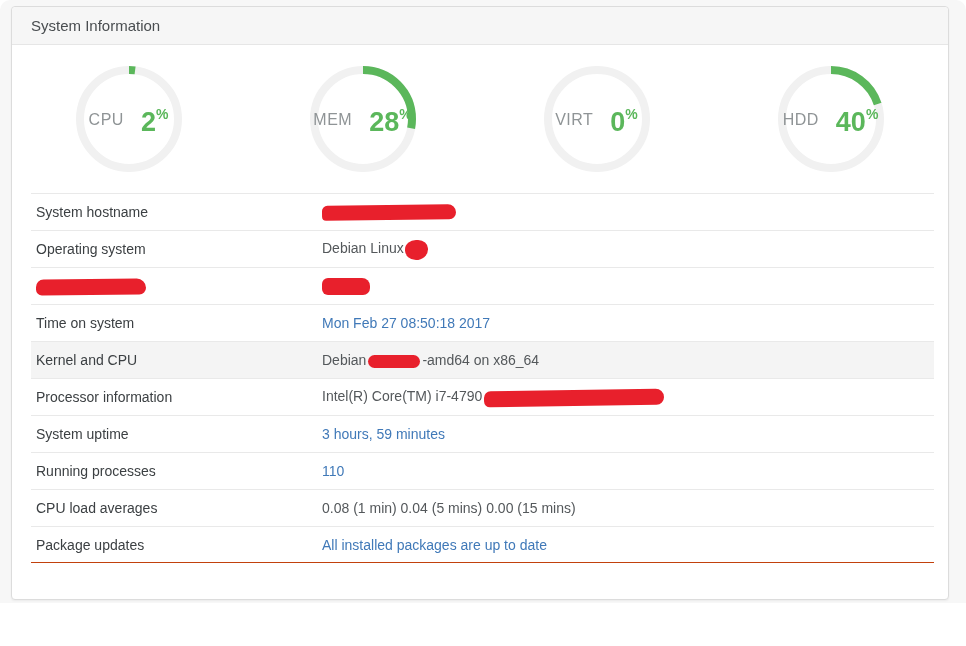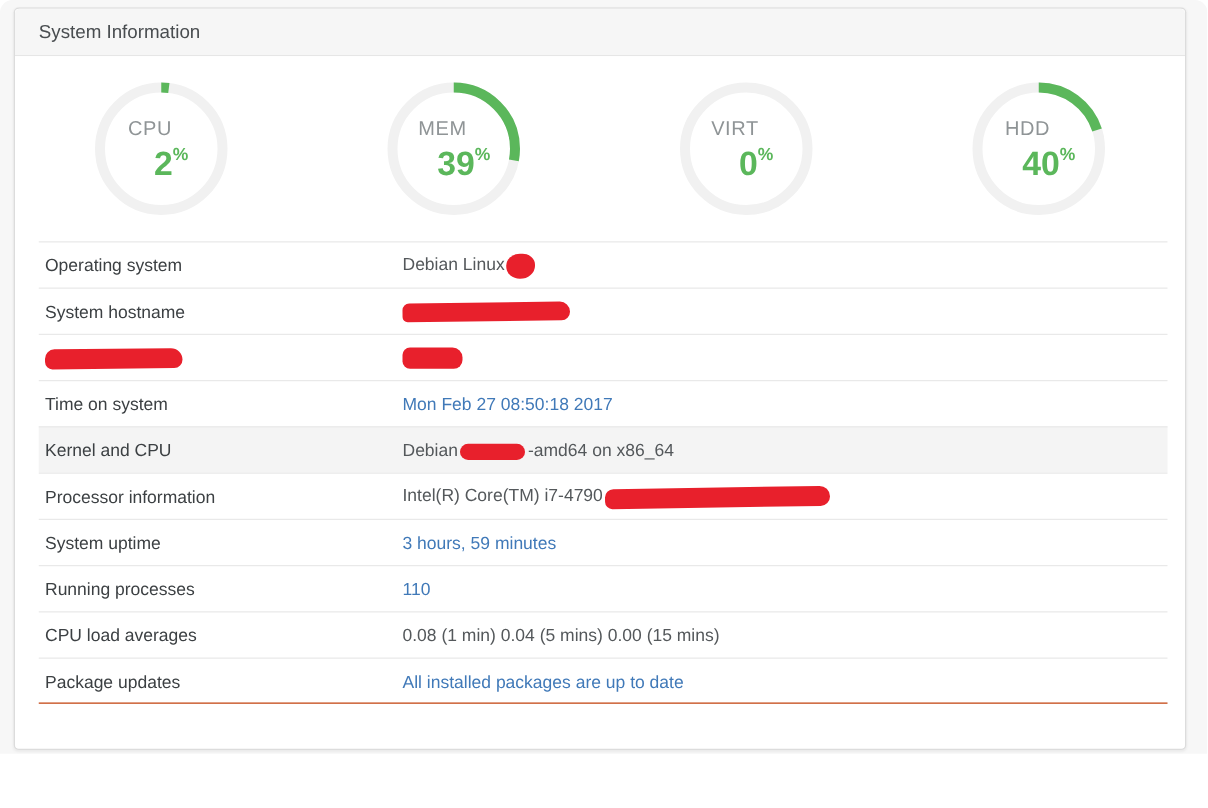--- a/index.html
+++ b/index.html
@@ -23,21 +23,21 @@
   }
 
   
   .gauges{height:148px; display:flex; align-items:center;}
   .gauge-cell{flex:1; display:flex; justify-content:center;}
   .gauge{position:relative; width:110px; height:110px;}
   .gauge svg{display:block;}
   .gauge .ring{fill:none; stroke:var(--ring); stroke-width:8;}
   .gauge .arc{fill:none; stroke:var(--green); stroke-width:8;}
   .gauge-text{
-    position:absolute; inset:0; display:flex; flex-direction:column;
+    position:absolute; inset:0; display:flex; flex-direction:row;
     align-items:center; justify-content:center;
   }
   .gauge-label{font-size:16px; color:#8f9496; letter-spacing:.5px; transform:translateX(-9px); line-height:17px;}
   .gauge-num{font-size:27px; font-weight:bold; color:var(--green); transform:translateX(8px); line-height:26px;}
   .gauge-num sup{font-size:14px; font-weight:bold; position:relative; top:-2px;}
 
   
   .info-table{margin:0 14px 0 19px;}
   .row{
     display:flex; align-items:center; height:37px;
@@ -81,21 +81,21 @@
         </div>
       </div>
       <div class="gauge-cell">
         <div class="gauge">
           <svg width="110" height="110" viewBox="0 0 110 110">
             <circle class="ring" cx="55" cy="55" r="49"></circle>
             <circle class="arc" cx="55" cy="55" r="49" transform="rotate(-90 55 55)" stroke-dasharray="86.20530241450392 307.8760800517997"></circle>
           </svg>
           <div class="gauge-text">
             <div class="gauge-label">MEM</div>
-            <div class="gauge-num"><span>39</span><sup>%</sup></div>
+            <div class="gauge-num"><span>28</span><sup>%</sup></div>
           </div>
         </div>
       </div>
       <div class="gauge-cell">
         <div class="gauge">
           <svg width="110" height="110" viewBox="0 0 110 110">
             <circle class="ring" cx="55" cy="55" r="49"></circle>
             <circle class="arc" cx="55" cy="55" r="49" transform="rotate(-90 55 55)" stroke-dasharray="0 307.8760800517997"></circle>
           </svg>
           <div class="gauge-text">
@@ -114,27 +114,27 @@
             <div class="gauge-label">HDD</div>
             <div class="gauge-num"><span>40</span><sup>%</sup></div>
           </div>
         </div>
       </div>
     </div>
 
     <div class="info-table">
 
       <div class="row">
-        <div class="cell-label">Operating system</div>
-        <div class="cell-value"><span>Debian Linux</span><span class="redact r-os"></span></div>
+        <div class="cell-label">System hostname</div>
+        <div class="cell-value"><span class="redact r-host"></span></div>
       </div>
 
       <div class="row">
-        <div class="cell-label">System hostname</div>
-        <div class="cell-value"><span class="redact r-host"></span></div>
+        <div class="cell-label">Operating system</div>
+        <div class="cell-value"><span>Debian Linux</span><span class="redact r-os"></span></div>
       </div>
 
       <div class="row">
         <div class="cell-label"><span class="redact r-lbl3"></span></div>
         <div class="cell-value"><span class="redact r-val3"></span></div>
       </div>
 
       <div class="row">
         <div class="cell-label">Time on system</div>
         <div class="cell-value"><a>Mon Feb 27 08:50:18 2017</a></div>

